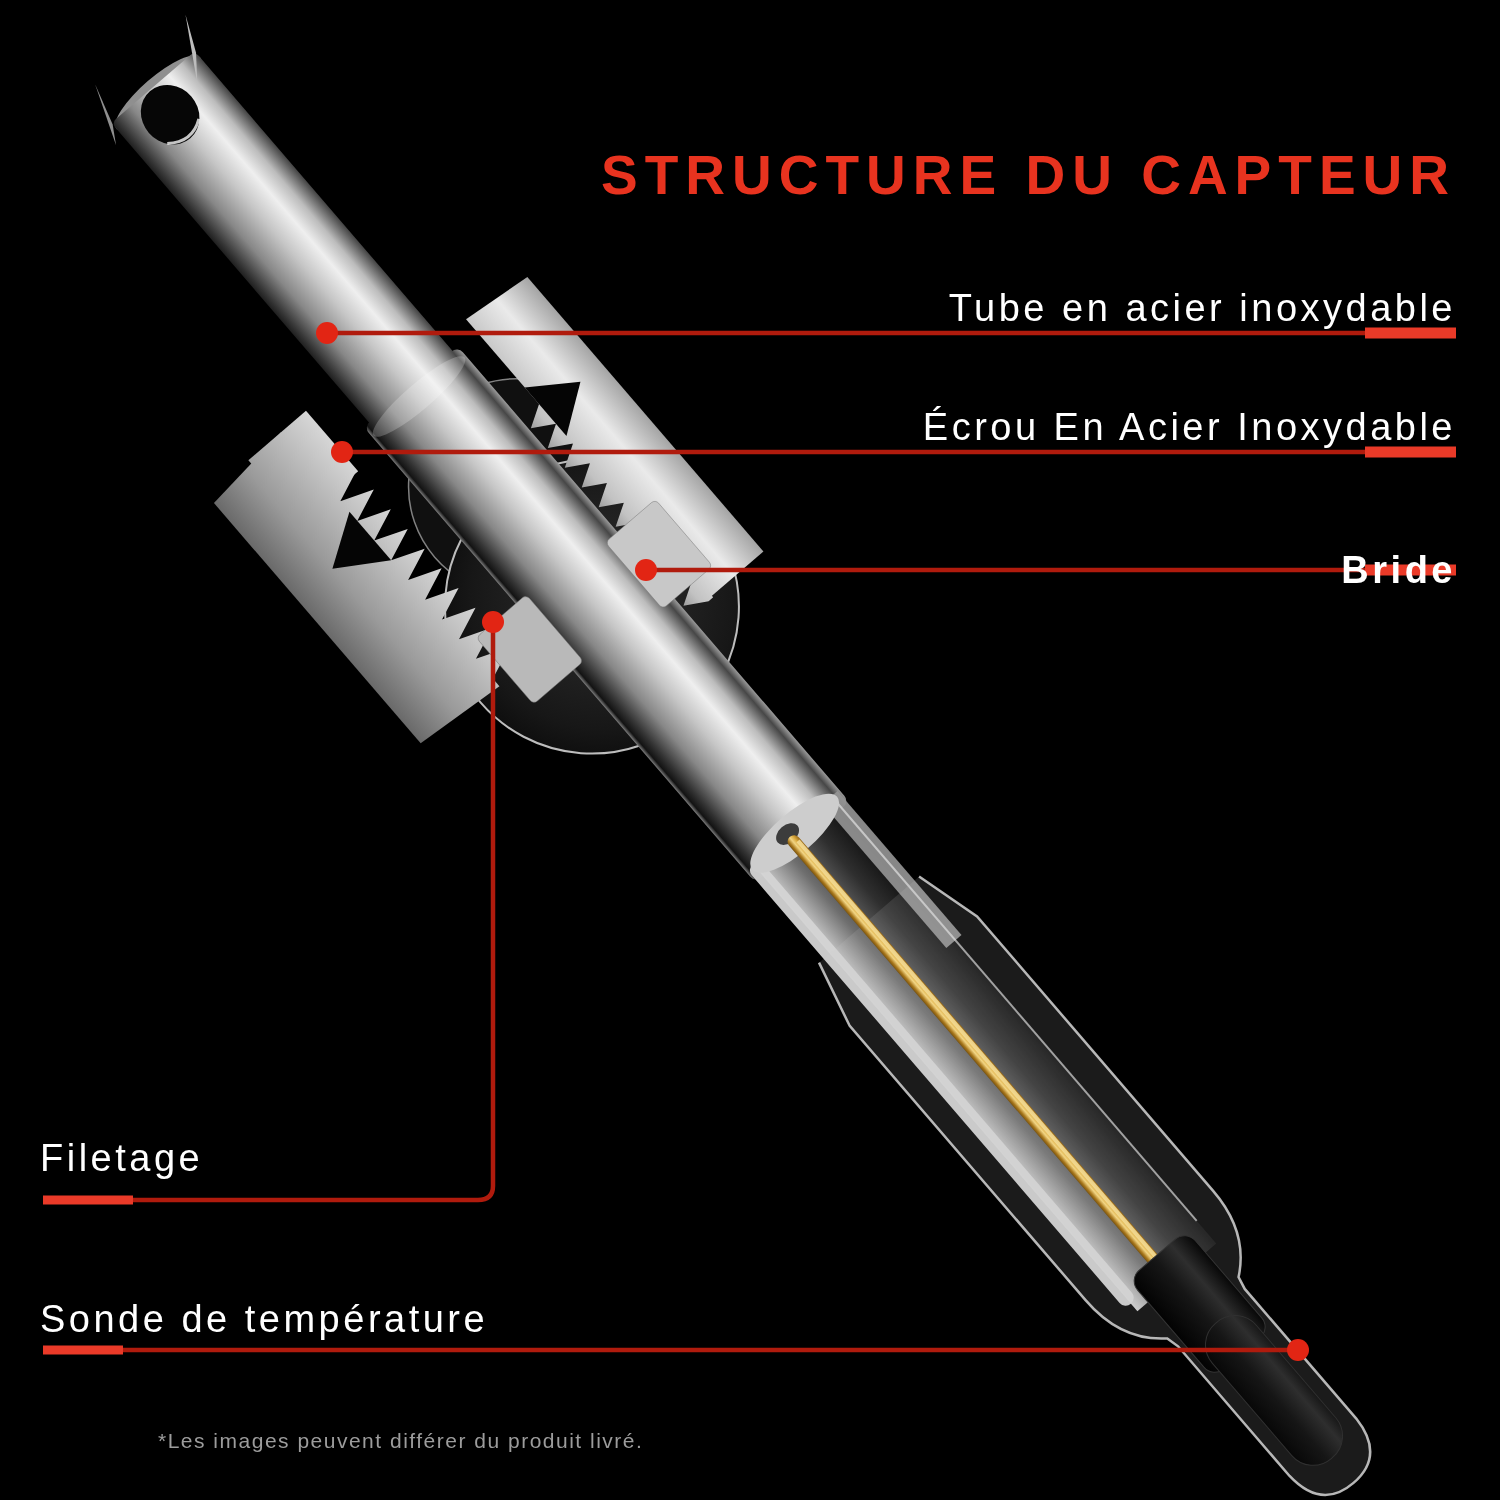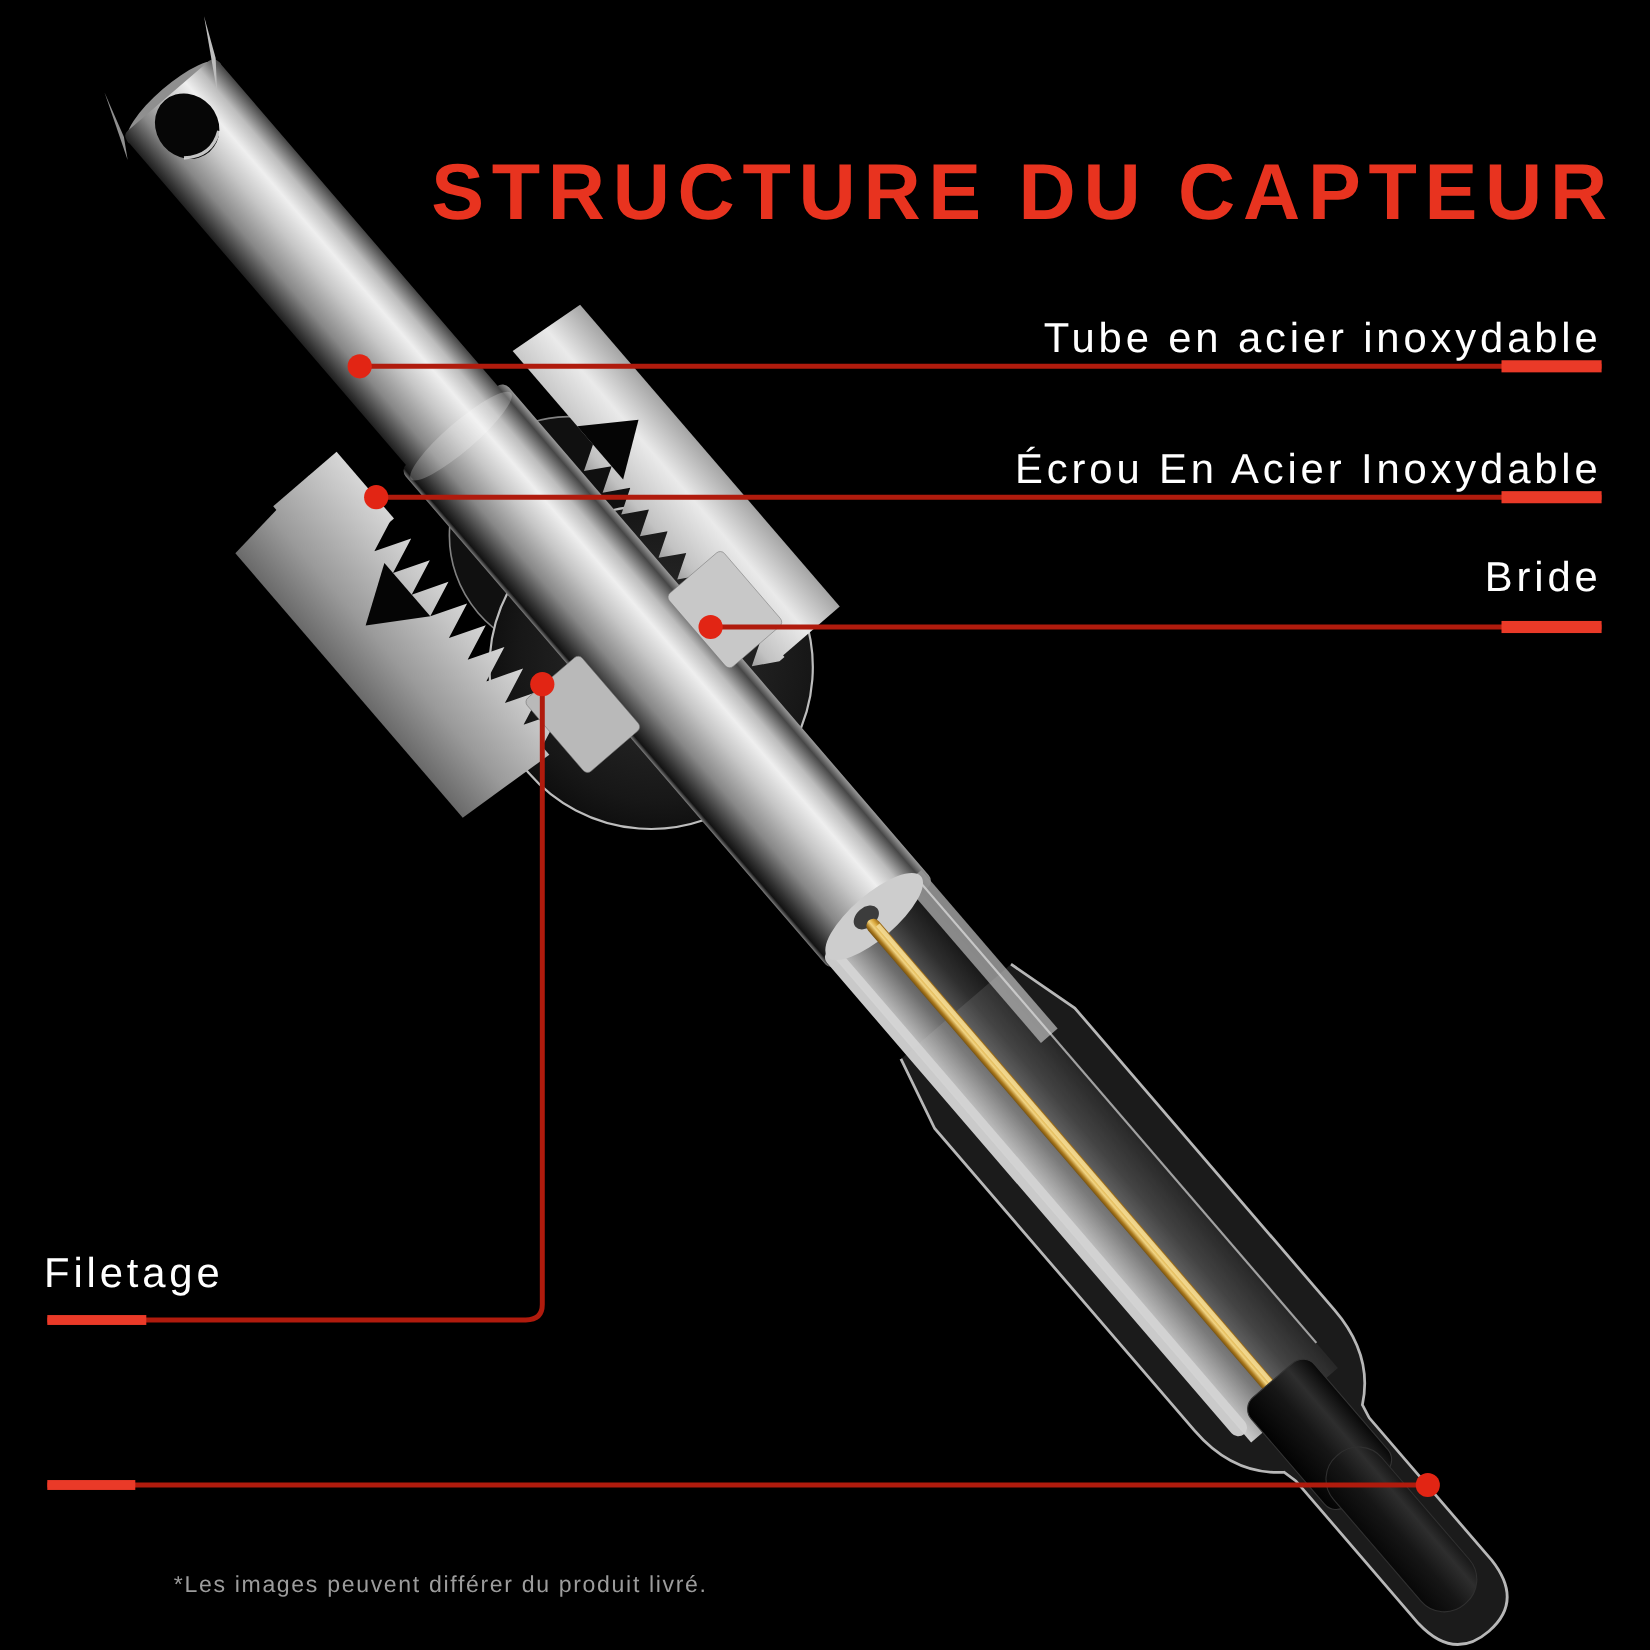--- a/index.html
+++ b/index.html
@@ -2,25 +2,25 @@
 <html><head>
 <meta charset="utf-8">
 <style>
   html,body{margin:0;padding:0;background:#000;}
   #stage{position:relative;width:1500px;height:1500px;background:#000;overflow:hidden;
          font-family:"Liberation Sans",sans-serif;}
   #probe-svg{position:absolute;left:0;top:0;}
   .callout-label{position:absolute;color:#ffffff;font-size:38px;line-height:44px;
                  letter-spacing:3.5px;white-space:nowrap;font-weight:normal;}
   .callout-label.right{right:44px;text-align:right;}
-  #page-title{position:absolute;right:32px;top:146px;color:#e8331f;font-size:72px;
+  #page-title{position:absolute;right:44px;top:146px;color:#e8331f;font-size:55px;
               line-height:58px;font-weight:bold;letter-spacing:7px;white-space:nowrap;}
   #label-tube{top:286px;margin-left:22px;}
   #label-ecrou{top:405px;text-align:right;}
-  #label-bride{top:503px;}
+  #label-bride{top:548px;font-weight:bold;}
   #label-filetage{left:40px;top:1136px;}
   #label-sonde{left:40px;top:1297px;}
   #footnote{position:absolute;left:118px;top:1429px;color:#9c9c9c;font-size:21px;
             letter-spacing:1.5px;white-space:nowrap;margin-left:40px;}
 </style>
 </head>
 <body>
 
 <div id="stage">
 
@@ -165,15 +165,16 @@
       <circle cx="1298" cy="1350" r="11"></circle>
     </g>
   </svg>
 
   <div id="page-title">STRUCTURE DU CAPTEUR</div>
 
   <div id="label-tube" class="callout-label right">Tube en acier inoxydable</div>
   <div id="label-ecrou" class="callout-label right">Écrou En Acier Inoxydable</div>
   <div id="label-bride" class="callout-label right">Bride</div>
   <div id="label-filetage" class="callout-label">Filetage</div>
+  <div id="label-sonde" class="callout-label">Sonde de température</div>
 
   <div id="footnote">*Les images peuvent différer du produit livré.</div>
 </div>
 
 </body></html>

